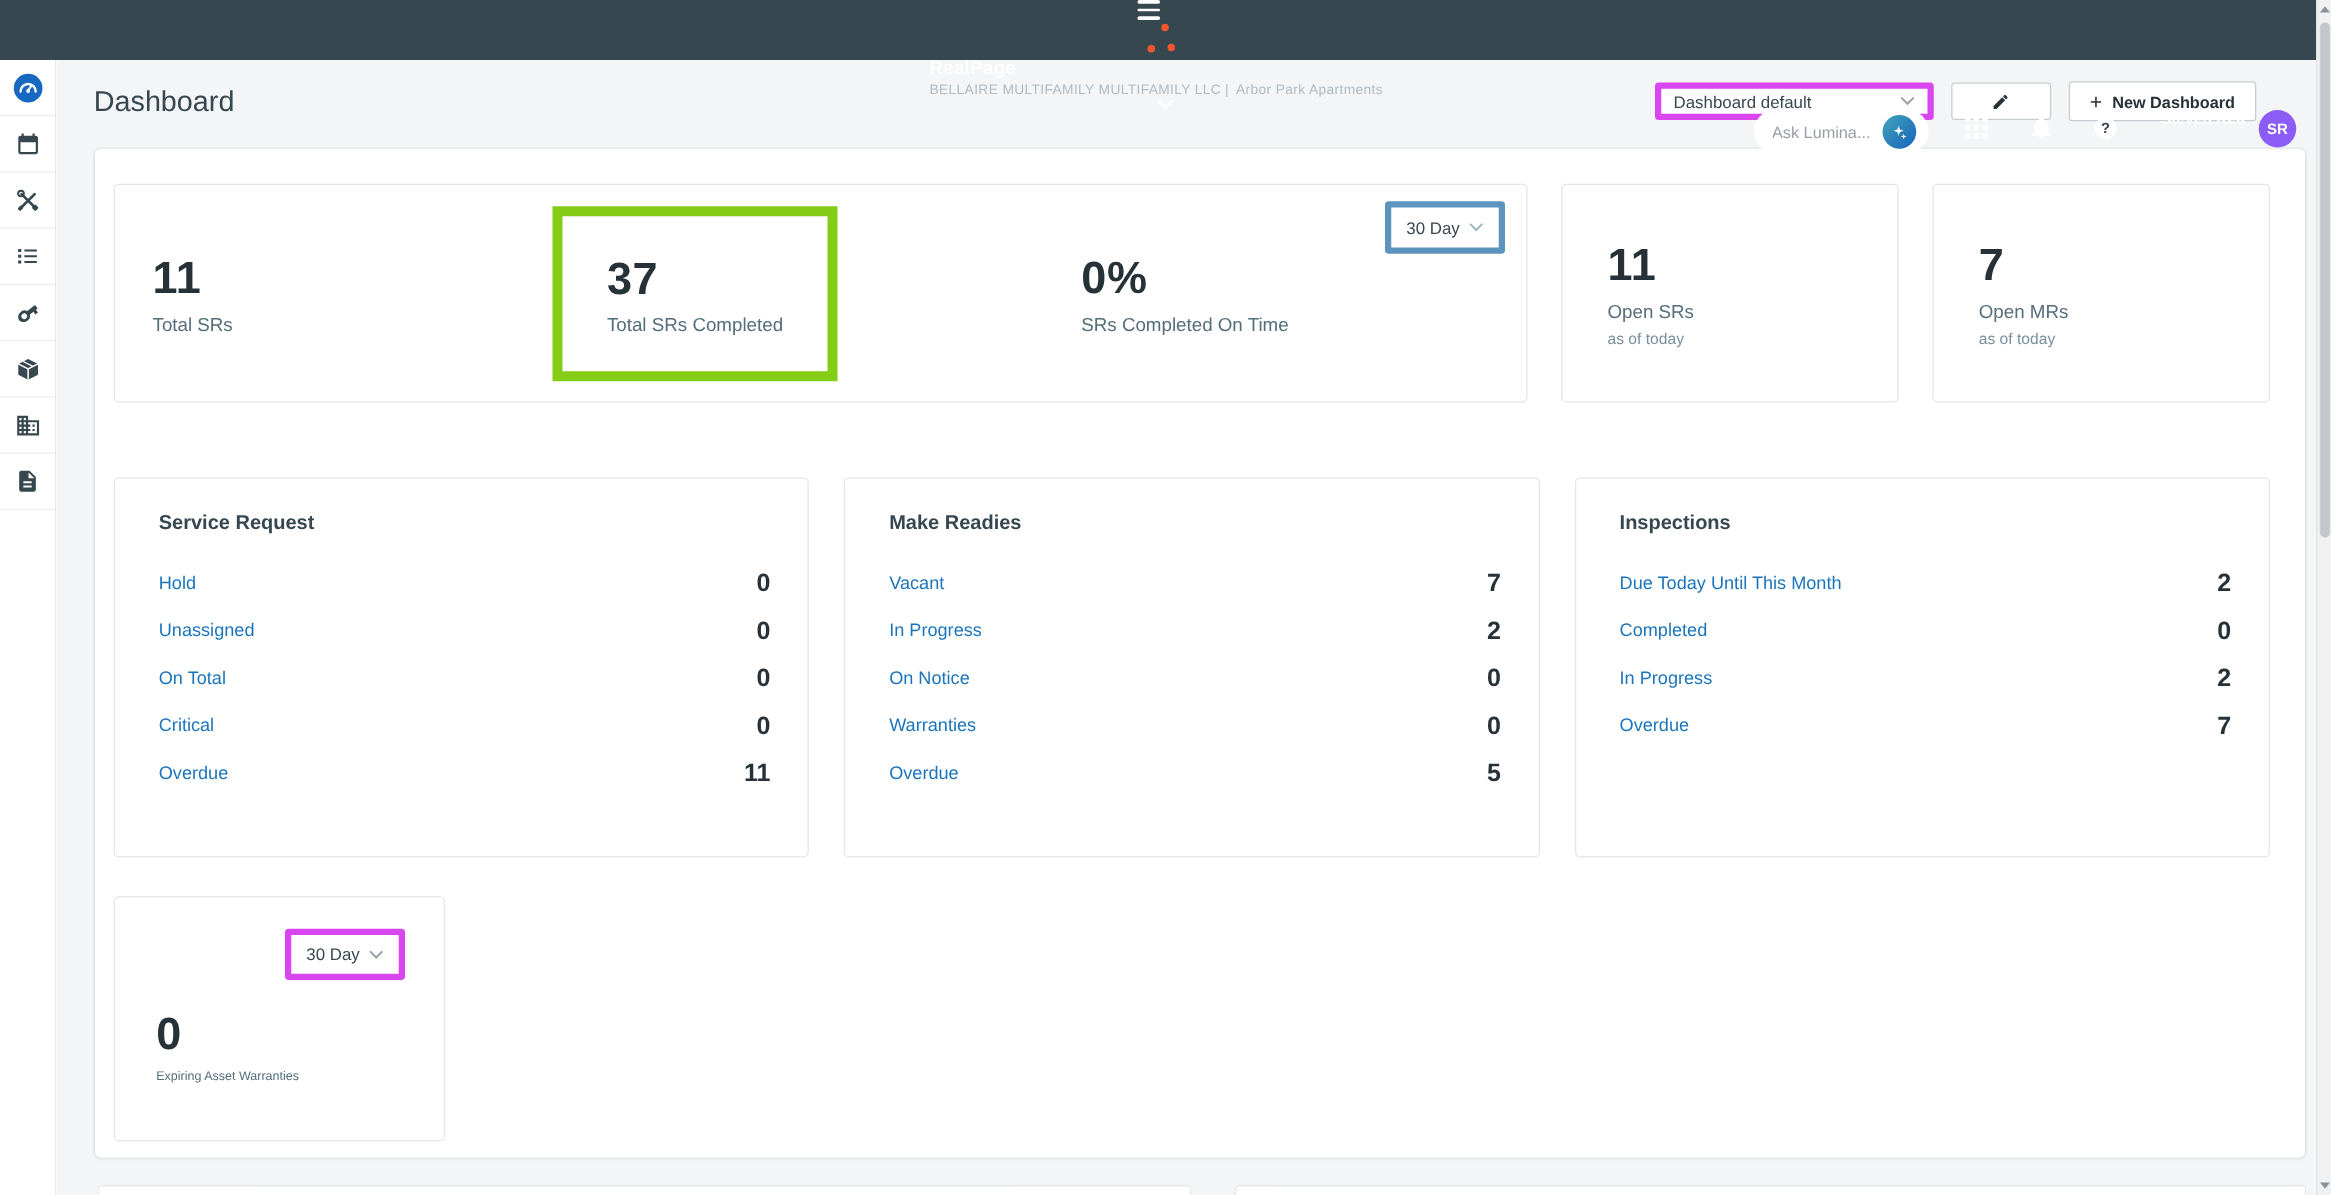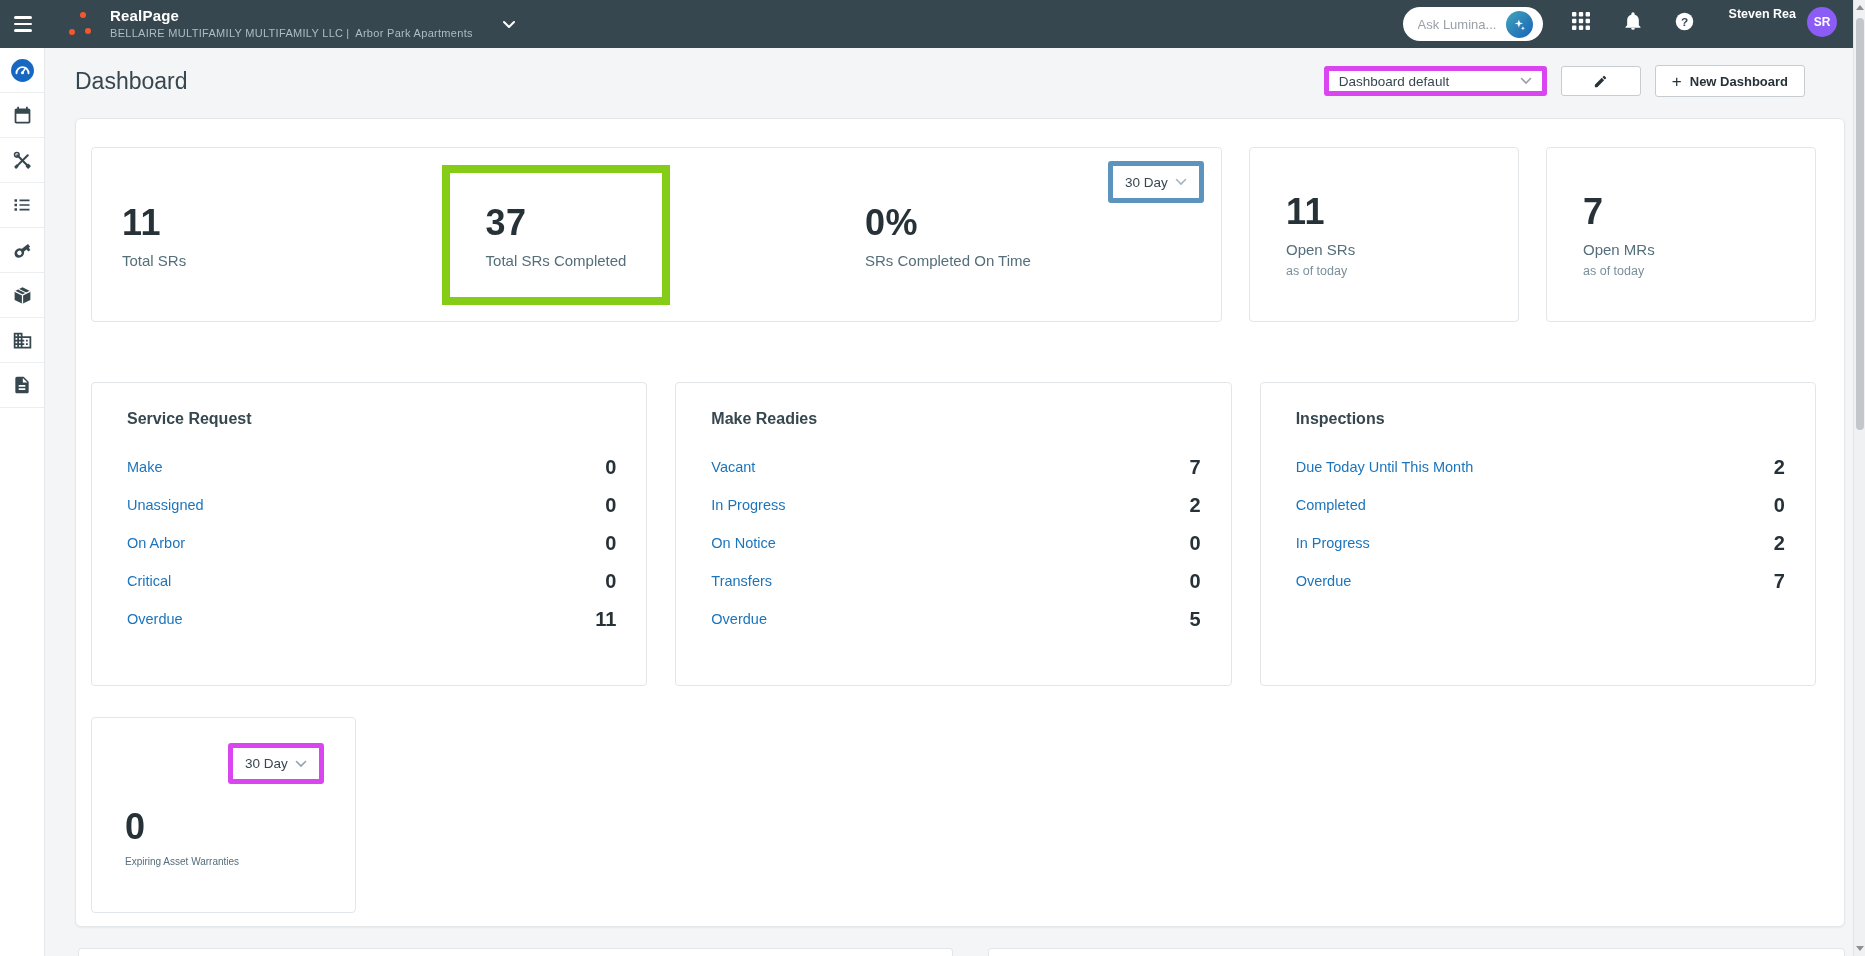--- a/index.html
+++ b/index.html
@@ -9,21 +9,21 @@
     background: #f4f5f7;
     color: #37474f;
     position: relative;
   }
 
   
   .topbar {
     height: 48px; background: #37474f;
     display: flex; align-items: center;
     padding-right: 28px;
-    position: relative; z-index: 5;
+    position: relative; z-index: 5; flex-direction: column;
   }
   .hamburger { width: 46px; height: 48px; display: flex; flex-direction: column;
     align-items: center; justify-content: center; gap: 4px; background: none; border: none; cursor: pointer; }
   .hamburger span { display: block; width: 18px; height: 2.6px; background: #fff; border-radius: 2px; }
   .logo-dots { position: relative; width: 30px; height: 30px; margin-left: 18px; flex: none; }
   .logo-dots i { position: absolute; width: 6px; height: 6px; border-radius: 50%; background: #f4572e; }
   .logo-dots i:nth-child(1) { left: 16px; top: 3px; }
   .logo-dots i:nth-child(2) { left: 5px; top: 20px; }
   .logo-dots i:nth-child(3) { left: 21px; top: 19px; }
   .brand { margin-left: 16px; line-height: 1.25; }
@@ -323,29 +323,29 @@
         <div class="stat-label">Open MRs</div>
         <div class="stat-sub">as of today</div>
       </div>
     </div>
 
     <div class="row2">
 
       <div class="card panel-card">
         <div class="panel-title">Service Request</div>
         <div class="panel-row">
-          <a class="panel-link">Make</a>
+          <a class="panel-link">Hold</a>
           <span class="panel-val">0</span>
         </div>
         <div class="panel-row">
           <a class="panel-link">Unassigned</a>
           <span class="panel-val">0</span>
         </div>
         <div class="panel-row">
-          <a class="panel-link">On Arbor</a>
+          <a class="panel-link">On Total</a>
           <span class="panel-val">0</span>
         </div>
         <div class="panel-row">
           <a class="panel-link">Critical</a>
           <span class="panel-val">0</span>
         </div>
         <div class="panel-row">
           <a class="panel-link">Overdue</a>
           <span class="panel-val">11</span>
         </div>
@@ -359,21 +359,21 @@
         </div>
         <div class="panel-row">
           <a class="panel-link">In Progress</a>
           <span class="panel-val">2</span>
         </div>
         <div class="panel-row">
           <a class="panel-link">On Notice</a>
           <span class="panel-val">0</span>
         </div>
         <div class="panel-row">
-          <a class="panel-link">Transfers</a>
+          <a class="panel-link">Warranties</a>
           <span class="panel-val">0</span>
         </div>
         <div class="panel-row">
           <a class="panel-link">Overdue</a>
           <span class="panel-val">5</span>
         </div>
       </div>
 
       <div class="card panel-card">
         <div class="panel-title">Inspections</div>

